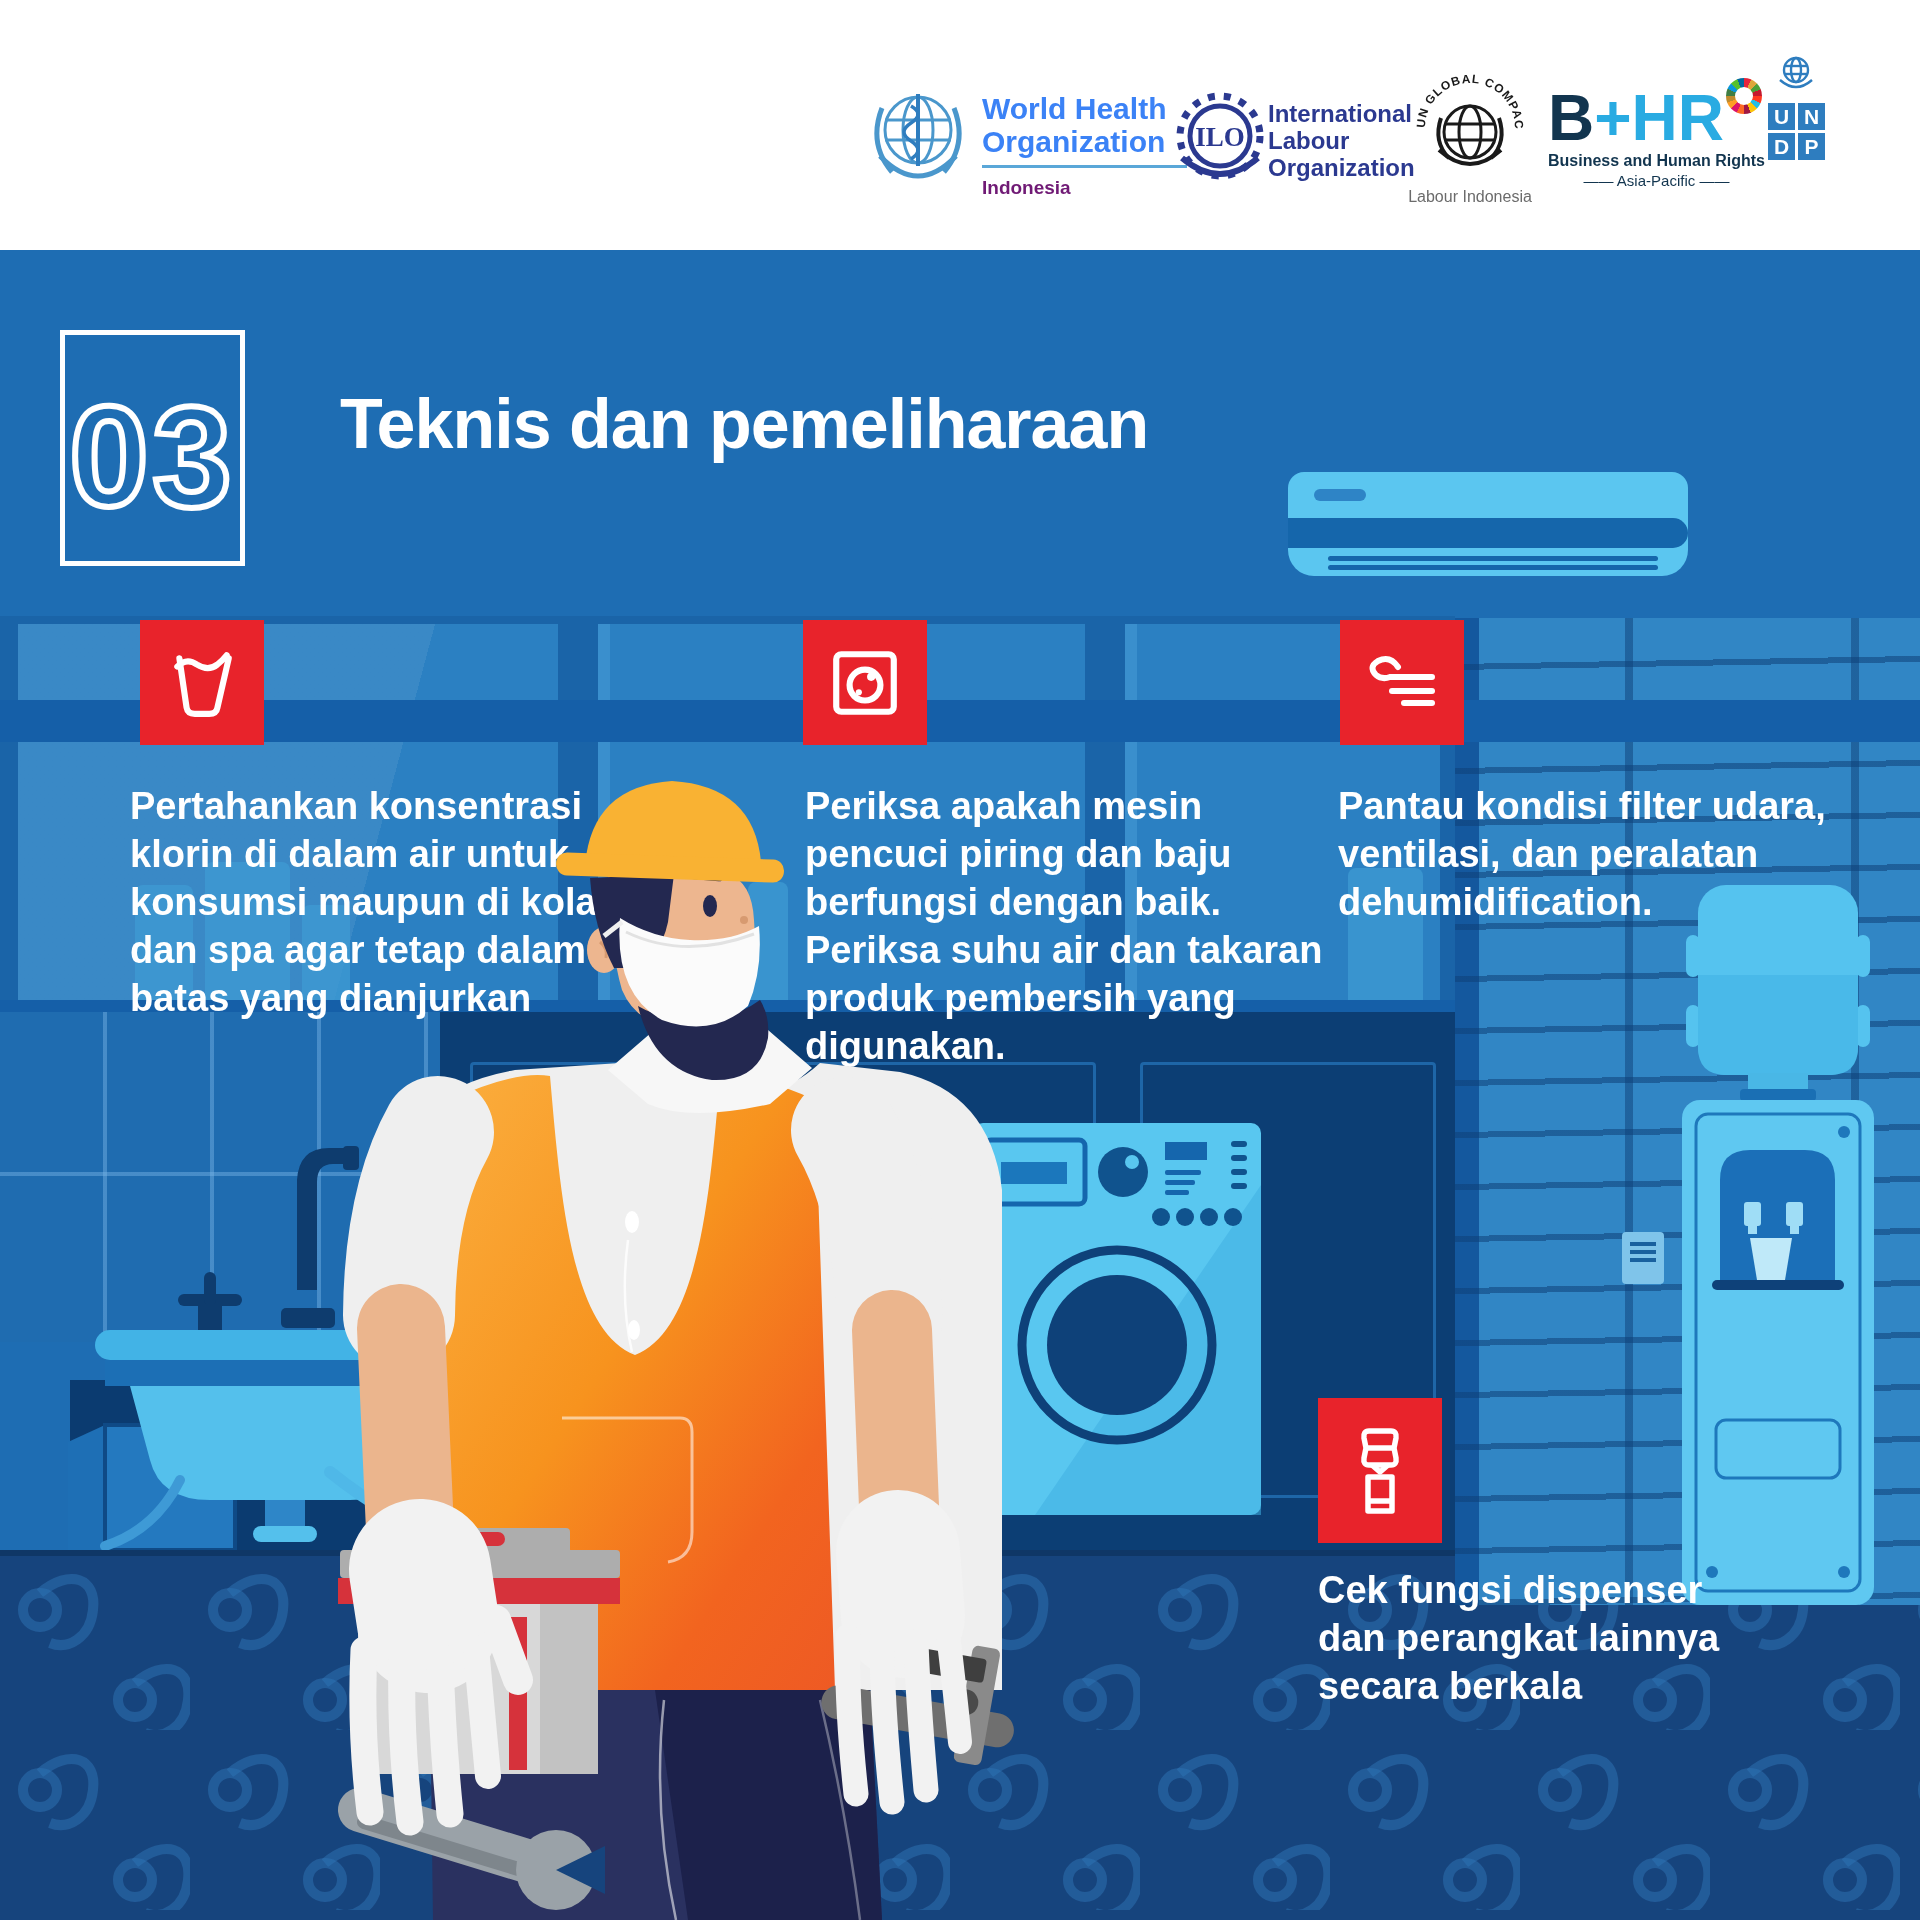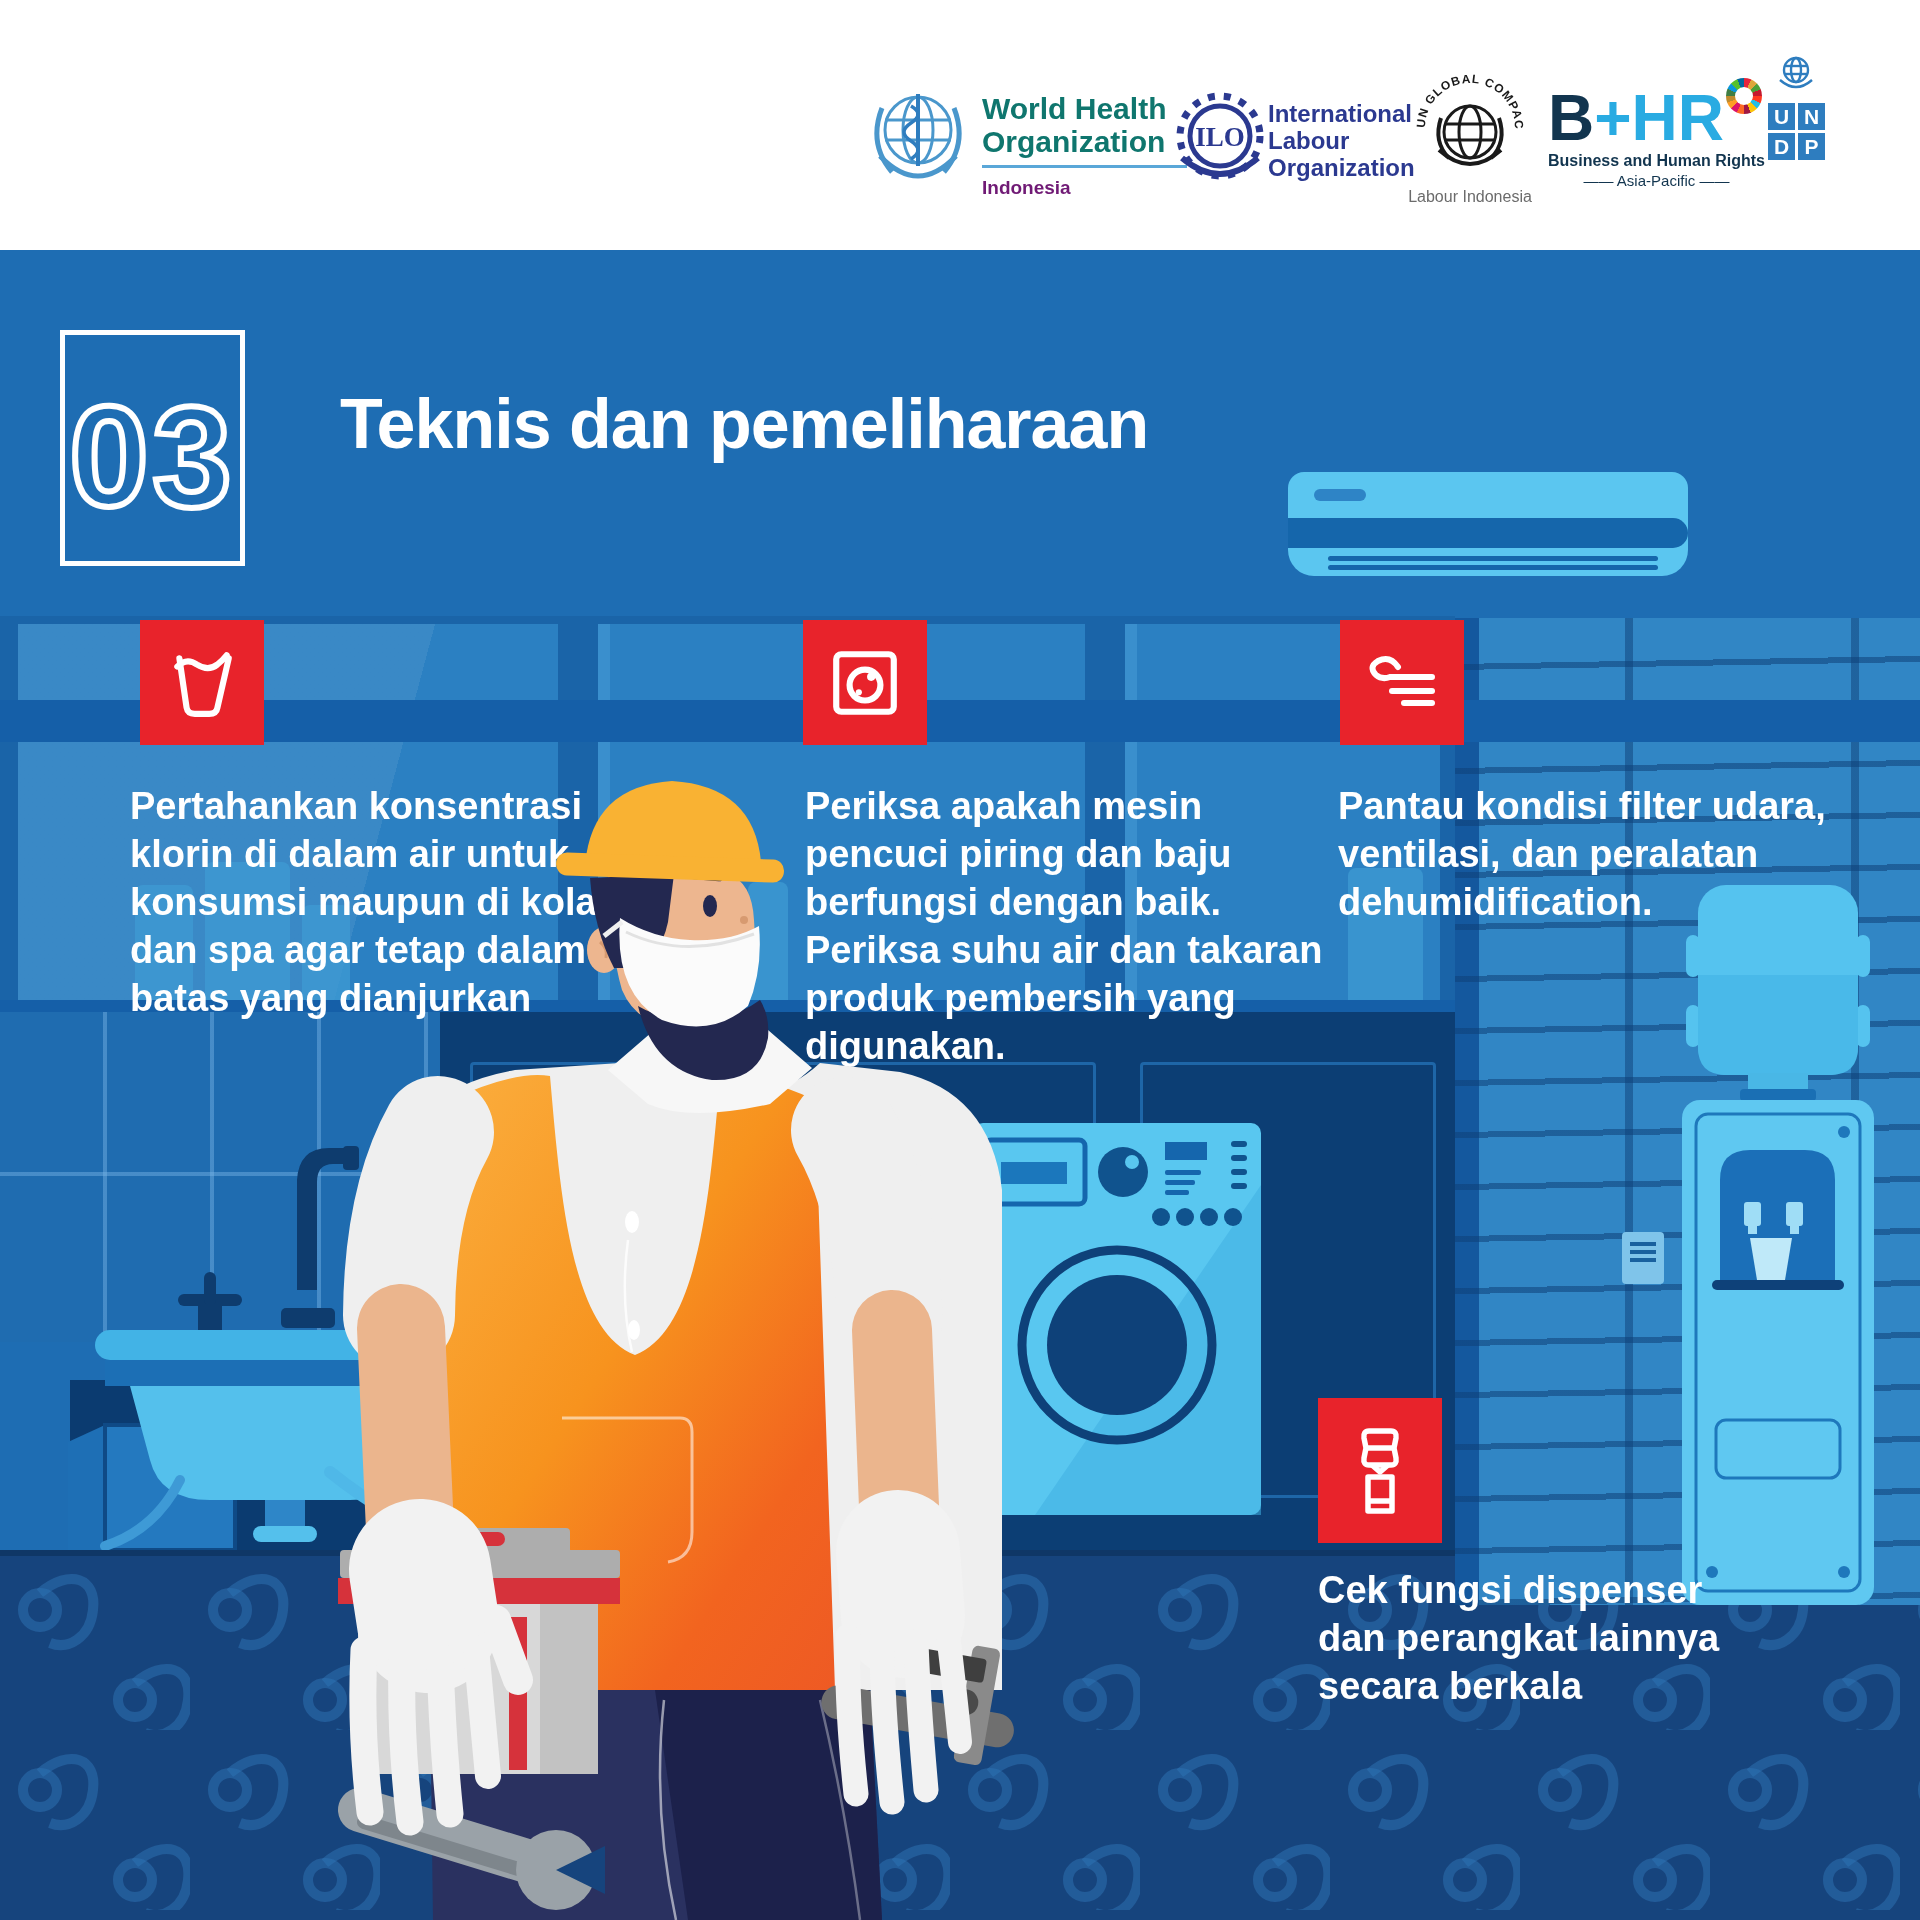--- a/index.html
+++ b/index.html
@@ -2,21 +2,21 @@
 <html><head>
 <meta charset="utf-8">
 <style>
   html,body{margin:0;padding:0;background:#ffffff;}
   #canvas{position:relative;width:1920px;height:1920px;overflow:hidden;
           font-family:"Liberation Sans",sans-serif;background:#ffffff;}
   .abs{position:absolute;}
 
   
   #header{left:0;top:0;width:1920px;height:250px;background:#ffffff;}
-  .who-text{color:#0f766e;font-weight:700;font-size:30px;line-height:33px;}
+  .who-text{color:#3b82f6;font-weight:700;font-size:30px;line-height:33px;}
   .who-region{color:#701a75;font-weight:700;font-size:19px;margin-top:9px;}
   .who-rule{width:205px;height:3px;background:#5AA7D8;margin-top:7px;}
   .ilo-text{color:#2B3990;font-weight:700;font-size:24px;line-height:27px;white-space:pre-line;}
   .ungc-net{color:#6b6b6b;font-size:16px;margin-top:2px;text-align:center;width:130px;}
   .bhr-row{display:flex;align-items:flex-start;}
   .bhr-b{color:#12354F;font-size:64px;font-weight:800;line-height:60px;}
   .bhr-hr{color:#29ABE2;font-size:64px;font-weight:800;line-height:60px;}
   .bhr-sub{color:#12354F;font-size:16px;font-weight:700;margin-top:4px;text-align:center;}
   .bhr-region{color:#12354F;font-size:15px;margin-top:2px;text-align:center;}
   .sdg-wheel{width:36px;height:36px;border-radius:50%;margin:-10px 0 0 2px;

